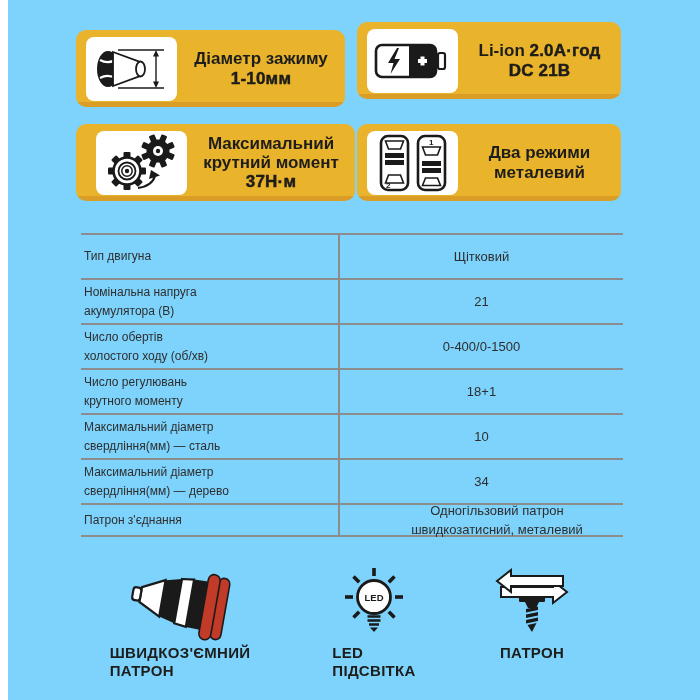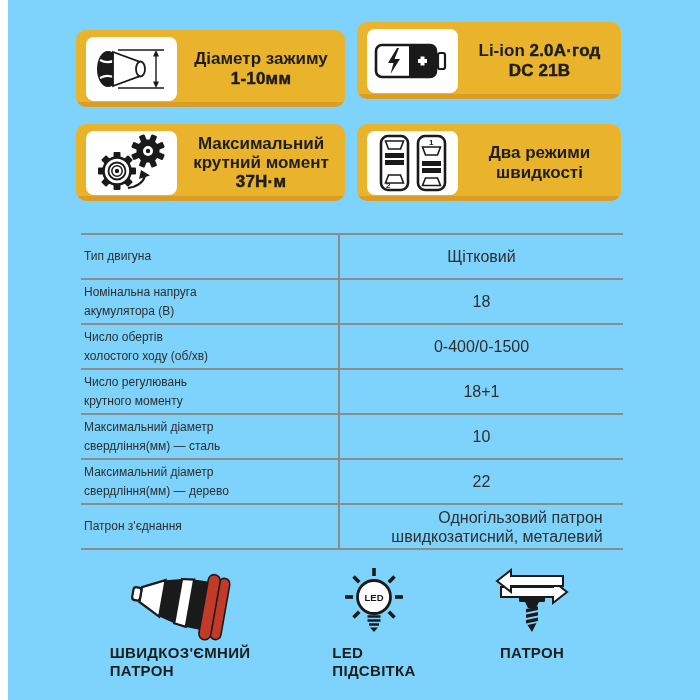--- a/index.html
+++ b/index.html
@@ -12,26 +12,26 @@
   .tile{width:91px;height:64px;margin-left:10px;background:#fff;border-radius:8px;flex:none;
         display:flex;align-items:center;justify-content:center;}
   .badge-text{flex:1;text-align:center;font-size:17px;line-height:20px;font-weight:700;
               color:var(--text-dark,#1d1d1b);padding:0 6px;}
   .badge-text.three{line-height:19px;}
   .vb{font-weight:700;-webkit-text-stroke:.45px currentColor;letter-spacing:.2px;}
 
   
   .spec-table{position:absolute;left:73px;top:233px;width:542px;border-top:2px solid var(--table-line,#8c8c8c);}
   .t-row{display:flex;height:45px;border-bottom:2px solid var(--table-line,#8c8c8c);box-sizing:border-box;}
-  .t-row:last-child{height:45px;gap:31px;}
+  .t-row:last-child{height:32px;gap:31px;}
   .c-param{width:259px;box-sizing:border-box;border-right:2px solid var(--table-line,#8c8c8c);
            display:flex;align-items:center;padding-left:3px;font-size:12px;line-height:19px;
            color:var(--table-text,#2e2e2e);white-space:pre-line;}
-  .c-value{flex:1;display:flex;align-items:center;justify-content:center;text-align:right;
-           font-size:16px;line-height:19px;color:var(--table-text,#2e2e2e);white-space:pre-line;}
+  .c-value{flex:1;display:flex;align-items:center;justify-content:center;text-align:center;
+           font-size:13px;line-height:19px;color:var(--table-text,#2e2e2e);white-space:pre-line;}
 
   
   .feature{position:absolute;top:568px;display:flex;flex-direction:column;align-items:center;}
   .feature .icon-box{height:68px;display:flex;align-items:center;justify-content:center;}
   .feature-label{margin-top:8px;font-size:15px;line-height:18px;font-weight:700;text-align:left;
                  letter-spacing:.3px;white-space:pre-line;color:var(--text-dark,#1d1d1b);}
   svg{overflow:visible;display:block;}
   .ikf{fill:var(--icon-ink,#1a1a1a);}
   .iks{stroke:var(--icon-ink,#1a1a1a);fill:none;}
   .ikw{fill:#fff;stroke:var(--icon-ink,#1a1a1a);}
@@ -75,21 +75,21 @@
         <rect class="wf" x="47.5" y="23.5" width="4" height="9"></rect>
         <rect class="ikw" x="65" y="20" width="7" height="16" rx="2" stroke-width="2.2"></rect>
       </svg>
     </div>
     <div class="badge-text">
       <div><span>Li-ion </span><span class="vb">2.0А·год</span></div>
       <div class="vb">DC 21В</div>
     </div>
   </div>
 
-  <div class="badge" style="left:68px;top:124px;width:269px;">
+  <div class="badge" style="left:68px;top:124px;width:269px;padding-left:10px;">
     <div class="tile">
       <svg width="80" height="58" viewBox="0 0 80 58">
         <g transform="translate(56,17)">
           <g class="ikf">
             <rect x="-3" y="-17" width="6" height="8" rx="1" transform="rotate(22.5)"></rect>
             <rect x="-3" y="-17" width="6" height="8" rx="1" transform="rotate(67.5)"></rect>
             <rect x="-3" y="-17" width="6" height="8" rx="1" transform="rotate(112.5)"></rect>
             <rect x="-3" y="-17" width="6" height="8" rx="1" transform="rotate(157.5)"></rect>
             <rect x="-3" y="-17" width="6" height="8" rx="1" transform="rotate(202.5)"></rect>
             <rect x="-3" y="-17" width="6" height="8" rx="1" transform="rotate(247.5)"></rect>
@@ -139,53 +139,53 @@
         <rect class="ikw" x="43" y="2" width="27" height="54" rx="7" stroke-width="2.6"></rect>
         <text class="svgtxt" x="54" y="11" font-size="8">1</text>
         <polygon class="iks" points="47.5,13 65.5,13 62.5,21 50.5,21" stroke-width="1.6"></polygon>
         <rect class="ikf" x="47" y="27" width="19" height="5"></rect>
         <rect class="ikf" x="47" y="34" width="19" height="5"></rect>
         <polygon class="iks" points="50.5,44 62.5,44 65.5,51.5 47.5,51.5" stroke-width="1.6"></polygon>
       </svg>
     </div>
     <div class="badge-text">
       <div>Два режими</div>
-      <div>швидкості</div>
+      <div>металевий</div>
     </div>
   </div>
 
   <div class="spec-table">
     <div class="t-row">
       <div class="c-param">Тип двигуна</div>
       <div class="c-value">Щітковий</div>
     </div>
     <div class="t-row">
       <div class="c-param">Номінальна напруга
 акумулятора (В)</div>
-      <div class="c-value">18</div>
+      <div class="c-value">21</div>
     </div>
     <div class="t-row">
       <div class="c-param">Число обертів
 холостого ходу (об/хв)</div>
       <div class="c-value">0-400/0-1500</div>
     </div>
     <div class="t-row">
       <div class="c-param">Число регулювань
 крутного моменту</div>
       <div class="c-value">18+1</div>
     </div>
     <div class="t-row">
       <div class="c-param">Максимальний діаметр
 свердління(мм) — сталь</div>
       <div class="c-value">10</div>
     </div>
     <div class="t-row">
       <div class="c-param">Максимальний діаметр
 свердління(мм) — дерево</div>
-      <div class="c-value">22</div>
+      <div class="c-value">34</div>
     </div>
     <div class="t-row">
       <div class="c-param">Патрон з'єднання</div>
       <div class="c-value">Одногільзовий патрон
 швидкозатисний, металевий</div>
     </div>
   </div>
 
   <div class="feature" style="left:92px;width:160px;">
     <div class="icon-box">

